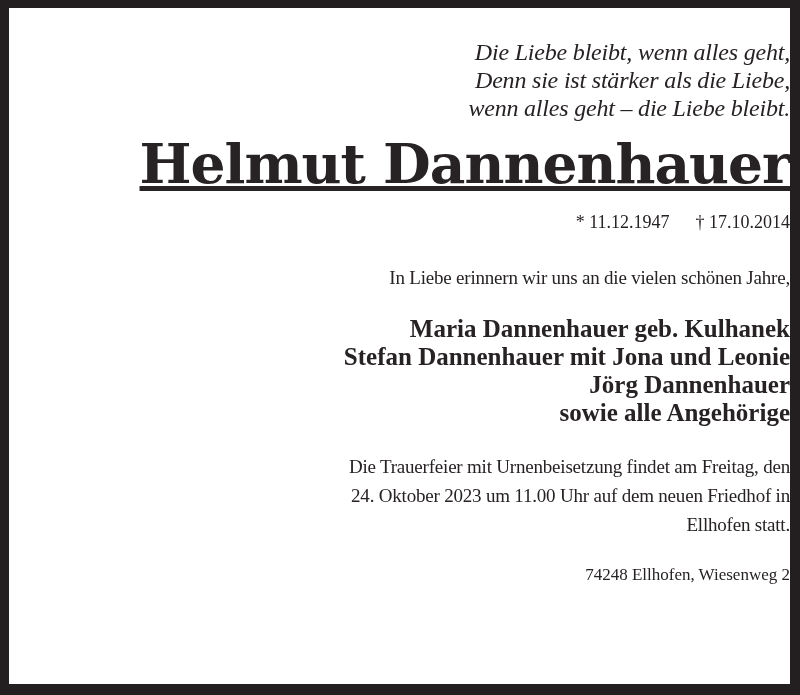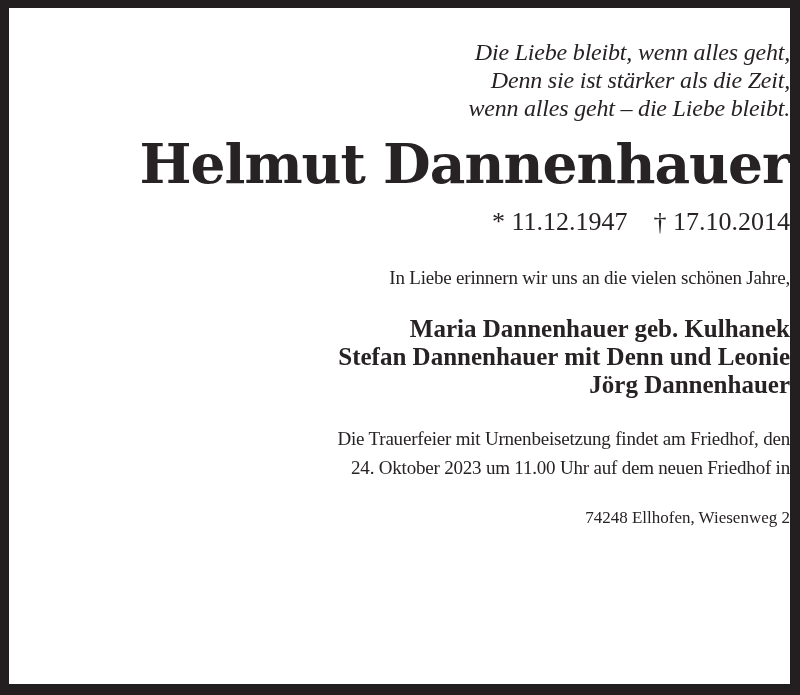--- a/index.html
+++ b/index.html
@@ -32,24 +32,25 @@
     line-height: 28px;
     letter-spacing: -0.2px;
   }
   .name {
     margin-top: 12px;
     font-family: "DejaVu Serif", serif;
     font-weight: 700;
     font-size: 55px;
     line-height: 1.1;
     letter-spacing: -1px;
+    text-decoration: underline;
   }
   .dates {
     margin-top: 12px;
-    font-size: 26px;
+    font-size: 18px;
     line-height: 30px;
     padding-left: 28px;
   }
   .dates .birth { margin-right: 26px; }
   .para {
     font-size: 19px;
     line-height: 29px;
     letter-spacing: -0.2px;
   }
   .memory  { margin-top: 26px; }
@@ -66,40 +67,42 @@
     line-height: 30px;
   }
 </style>
 </head>
 <body>
 
 <div class="card">
 
   <div class="poem">
     <div class="poem-line">Die Liebe bleibt, wenn alles geht,</div>
-    <div class="poem-line">Denn sie ist stärker als die Zeit,</div>
+    <div class="poem-line">Denn sie ist stärker als die Liebe,</div>
     <div class="poem-line">wenn alles geht – die Liebe bleibt.</div>
   </div>
 
   <h1 class="name">Helmut Dannenhauer</h1>
 
   <div class="dates">
     <span class="birth">* 11.12.1947</span><span class="death">† 17.10.2014</span>
   </div>
 
   <div class="para memory">
     <div>In Liebe erinnern wir uns an die vielen schönen Jahre,</div>
   </div>
 
   <div class="family">
     <div>Maria Dannenhauer geb. Kulhanek</div>
-    <div>Stefan Dannenhauer mit Denn und Leonie</div>
+    <div>Stefan Dannenhauer mit Jona und Leonie</div>
     <div>Jörg Dannenhauer</div>
+    <div>sowie alle Angehörige</div>
   </div>
 
   <div class="para funeral">
-    <div>Die Trauerfeier mit Urnenbeisetzung findet am Friedhof, den</div>
+    <div>Die Trauerfeier mit Urnenbeisetzung findet am Freitag, den</div>
     <div>24. Oktober 2023 um 11.00 Uhr auf dem neuen Friedhof in</div>
+    <div>Ellhofen statt.</div>
   </div>
 
   <div class="address">74248 Ellhofen, Wiesenweg 2</div>
 
 </div>
 
 </body></html>

